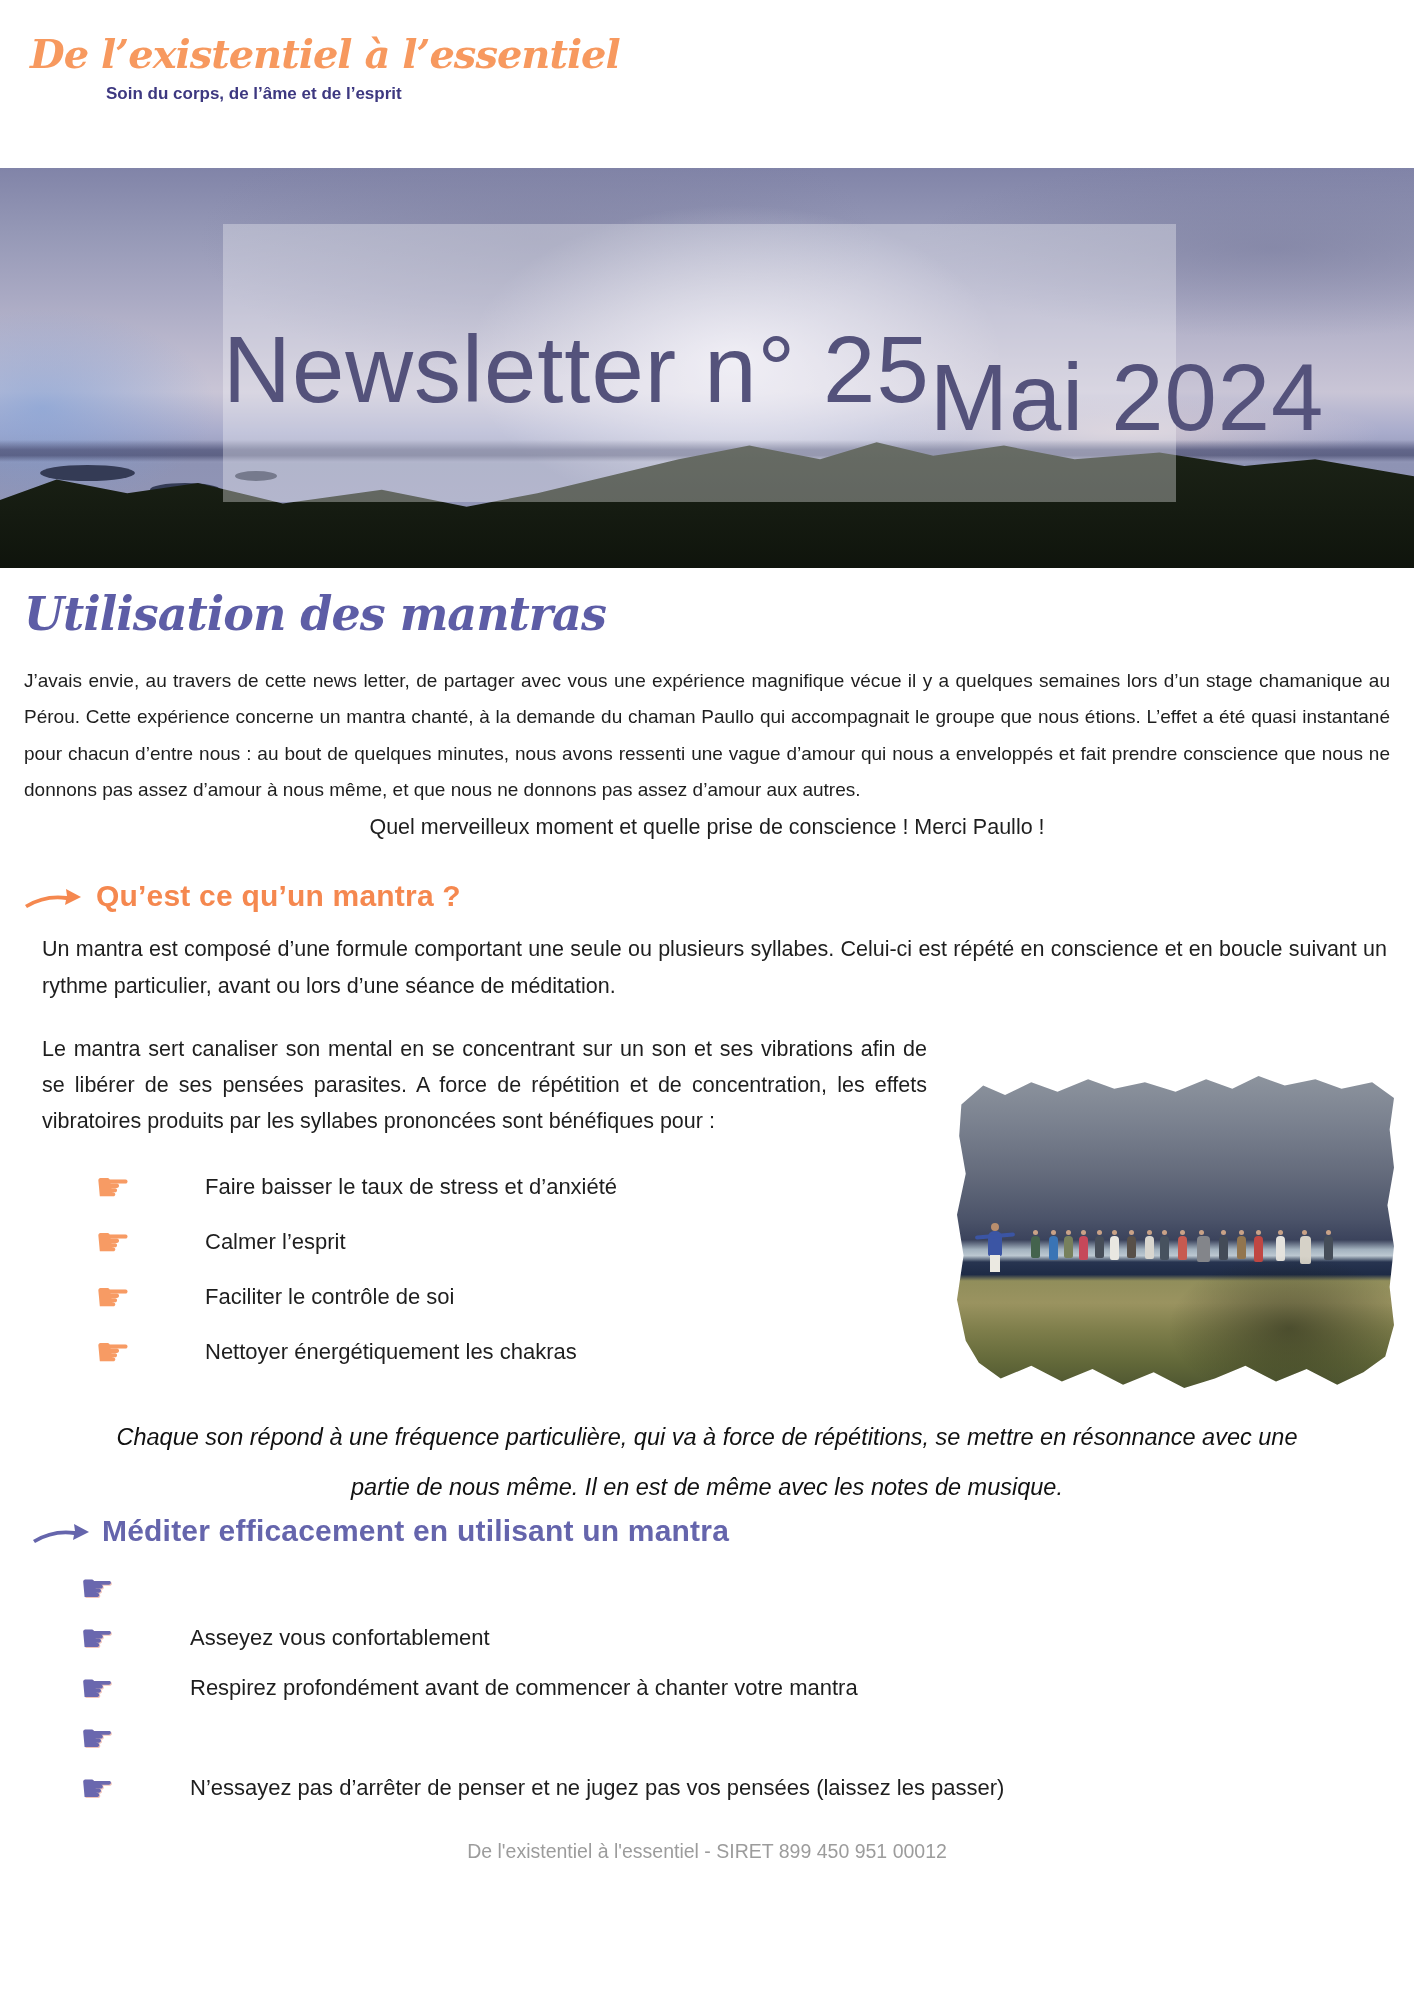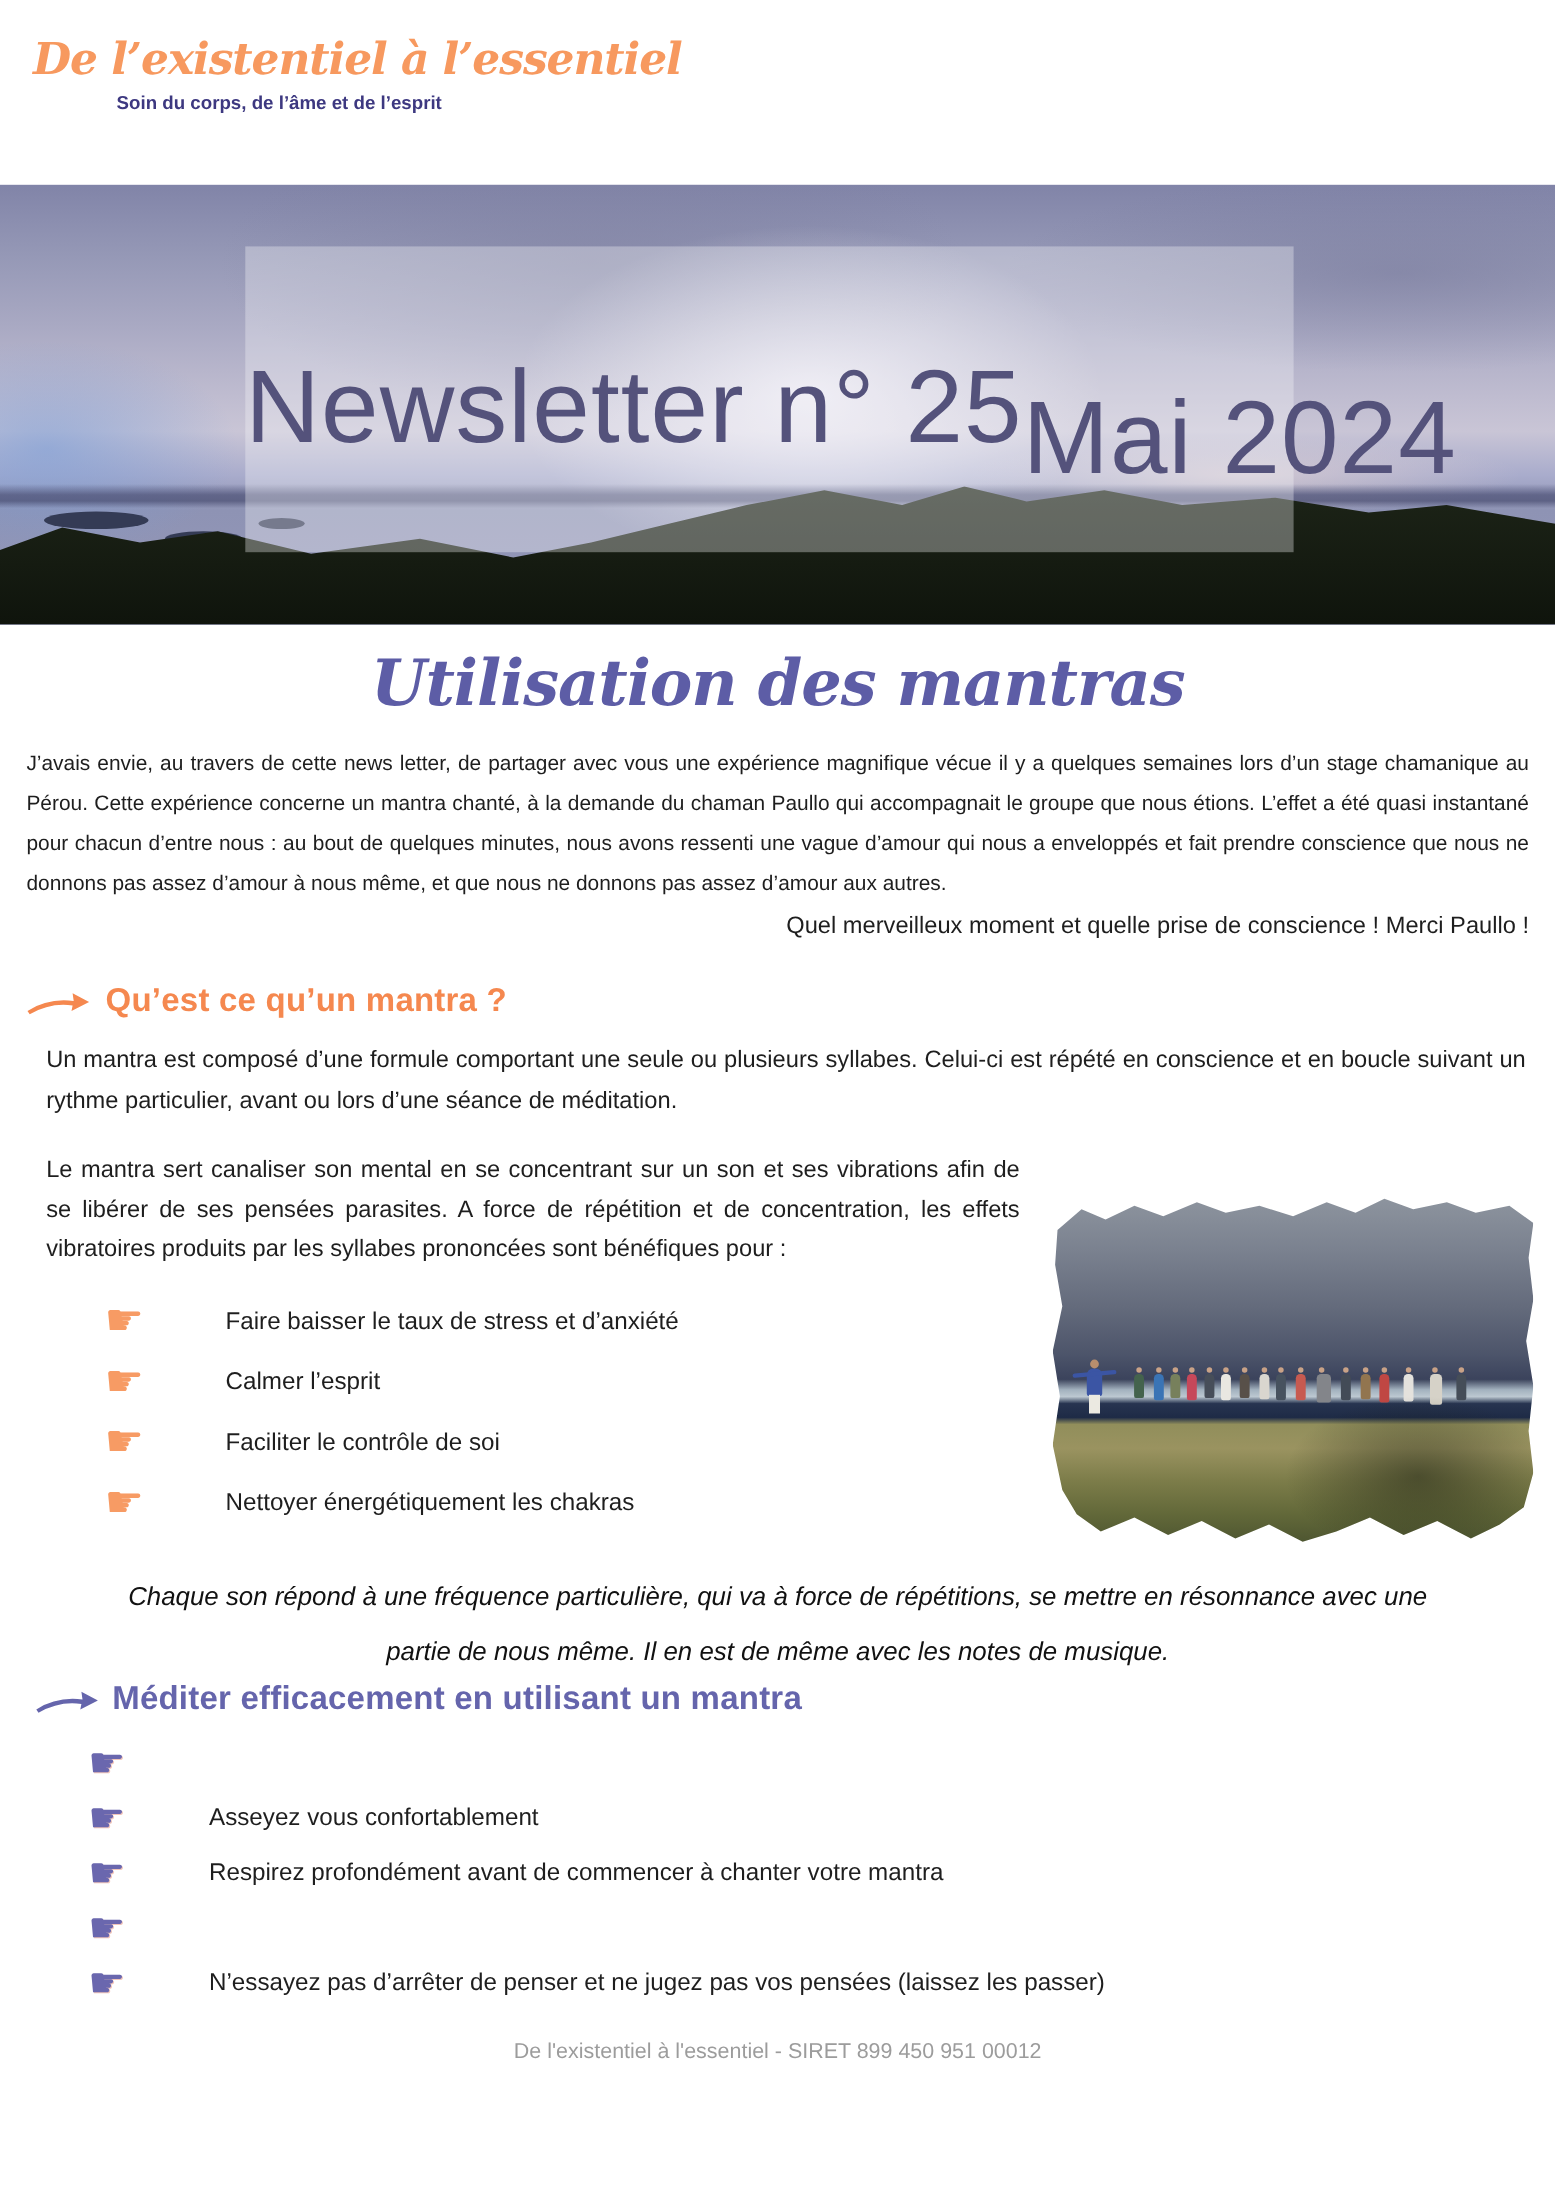--- a/index.html
+++ b/index.html
@@ -50,26 +50,26 @@
     position:absolute; left:223px; top:56px; width:953px; height:278px;
     background:rgba(246,246,250,.34);
     display:flex; flex-direction:row; align-items:center; padding-top:14px;
   }
   .hero-line { font-size:94px; line-height:1; color:#54527B; letter-spacing:1px; white-space:nowrap; }
   .hero-line2 { margin-top:56px; }
 
   
   .main { padding:0 24px; }
   .article-title {
-    margin-top:20px; text-align:center;
+    margin-top:20px; 
     font-family:"DejaVu Serif", serif; font-style:italic; font-weight:bold;
-    font-size:58px; line-height:1.15; color:#5D5DA6; letter-spacing:-1px;
+    font-size:46px; line-height:1.15; color:#5D5DA6; letter-spacing:-1px;
   }
   .intro { margin-top:22px; text-align:justify; font-size:19px; line-height:36.5px; }
-  .intro-highlight { text-align:right; font-size:21.5px; line-height:36px; }
+  .intro-highlight { text-align:center; font-size:21.5px; line-height:36px; }
 
   .section-heading { display:flex; align-items:center; }
   .section-heading .hd { font-weight:bold; font-size:30px; letter-spacing:.2px; }
   .sh-orange { margin-top:34px; color:#F5884F; }
   .sh-orange .arrow { margin-left:0; }
   .sh-orange .hd { margin-left:14px; }
   .sh-purple { margin-top:2px; color:#6565AC; }
   .sh-purple .arrow { margin-left:8px; }
   .sh-purple .hd { margin-left:12px; }
   .arrow { flex:0 0 auto; display:inline-flex; }

